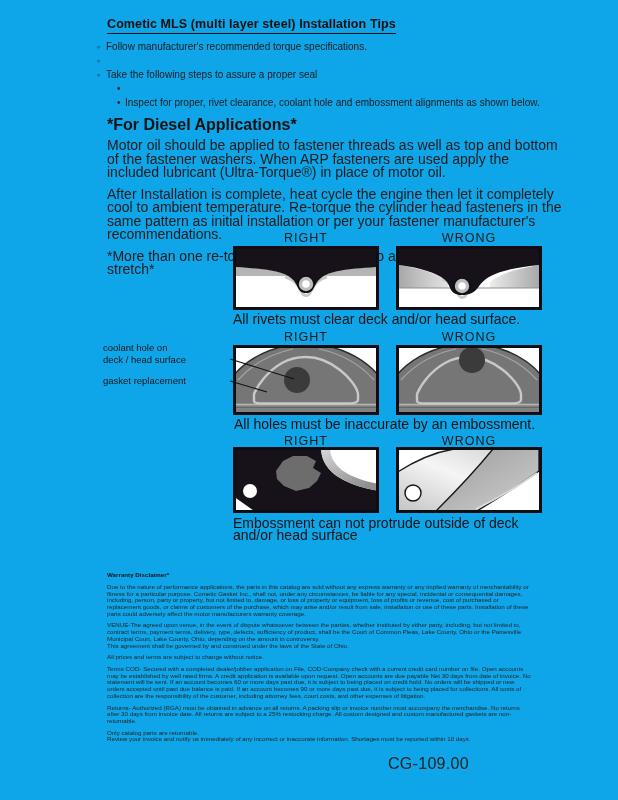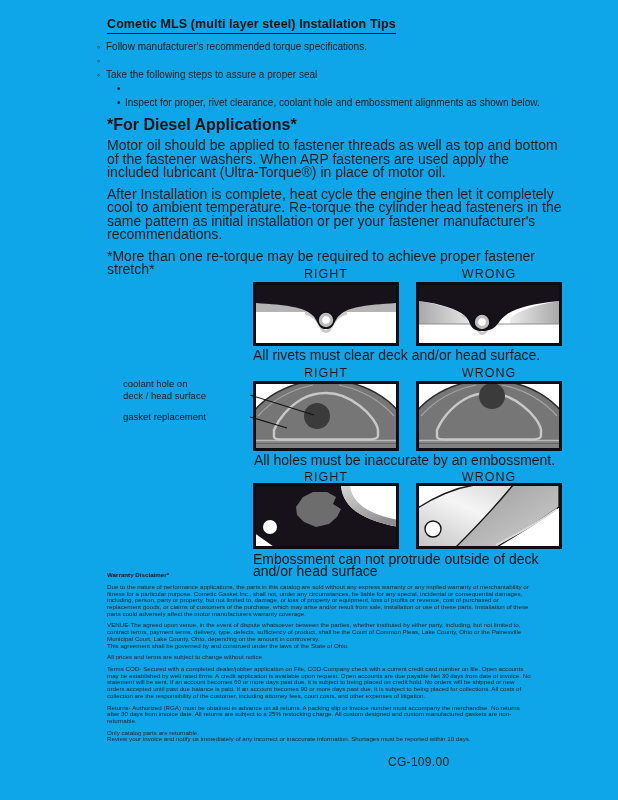--- a/index.html
+++ b/index.html
@@ -16,36 +16,36 @@
   .bullets { position:absolute; left:97px; top:40px; width:458px; font-size:10px; line-height:14px; }
   .b { display:flex; }
   .b .mk { width:9px; flex:0 0 9px; font-size:9px; }
   .b.sub { margin-left:20px; }
   .b.sub .mk { width:8px; flex:0 0 8px; font-size:10px; }
 
   .diesel { position:absolute; left:107px; top:116px; width:458px; }
   .diesel h2 { margin:0 0 5px 0; font-size:16px; font-weight:bold; color:#111; }
   .diesel p { margin:0 0 8px 0; font-size:14px; line-height:13.5px; }
 
-  .figures { position:absolute; left:123px; top:229px; width:460px; height:322px;margin-top:36px; }
+  .figures { position:absolute; left:103px; top:229px; width:460px; height:322px; }
   .fig-label { position:absolute; width:146px; text-align:center; font-size:12.5px;
     letter-spacing:1px; color:#1a1a1a; }
   .fig-box { position:absolute; width:146px; }
   .fig-box svg { display:block; }
   .fig-caption { position:absolute; font-size:14px; line-height:12px; color:#141414; white-space:pre-line; }
   .ann { position:absolute; left:0; width:125px; font-size:9.5px; line-height:11.5px; color:#161616; }
   .leader { position:absolute; left:0; top:0; pointer-events:none; }
 
   .disclaimer { position:absolute; left:107px; top:572px; width:424px; height:190px; overflow:hidden; }
   .disclaimer .scale { transform:scale(0.5); transform-origin:0 0; width:848px; }
   .disclaimer .d-head { font-size:12.4px; font-weight:bold; margin:0; line-height:13.4px; color:#151515; }
   .disclaimer p { font-size:12.4px; line-height:13.4px; margin:10px 0 0 0; color:#262626; }
   .disclaimer p.tight { margin-top:0; }
 
-  .page-number { position:absolute; left:388px; top:755px; font-size:12px; letter-spacing:0.3px; color:#232323; }
+  .page-number { position:absolute; left:388px; top:755px; font-size:16px; letter-spacing:0.3px; color:#232323; }
 </style>
 </head>
 <body>
 
 <div class="page">
 
   <div class="title">Cometic MLS (multi layer steel) Installation Tips</div>
 
   <div class="bullets">
     <div class="b">

